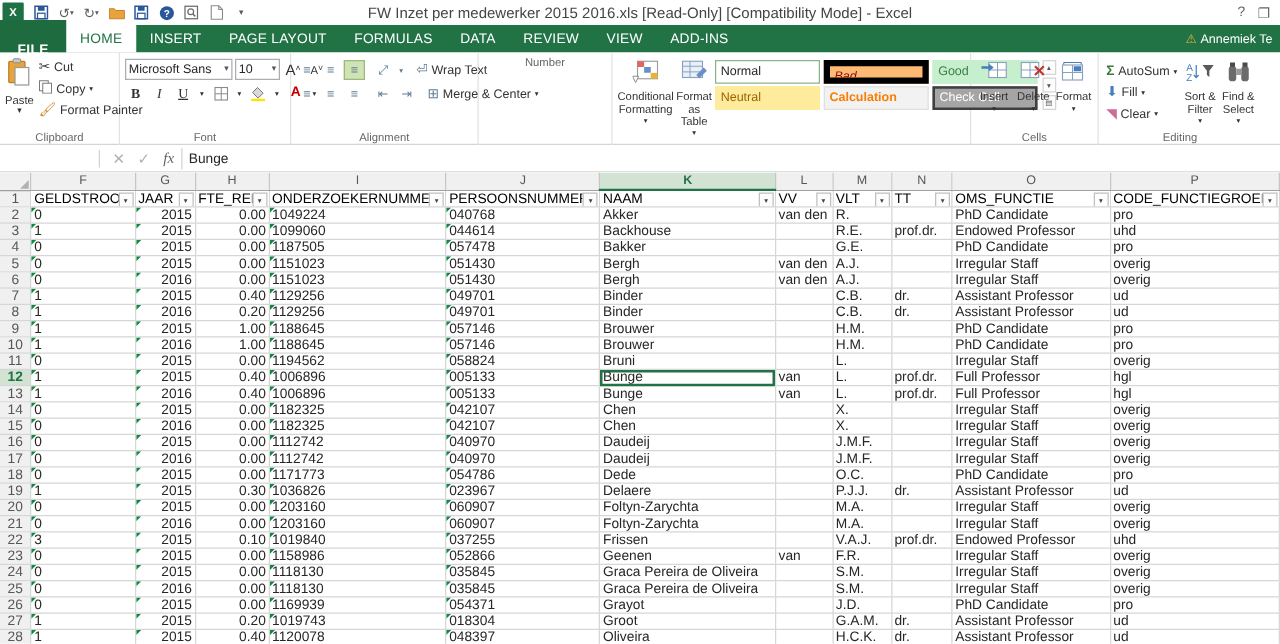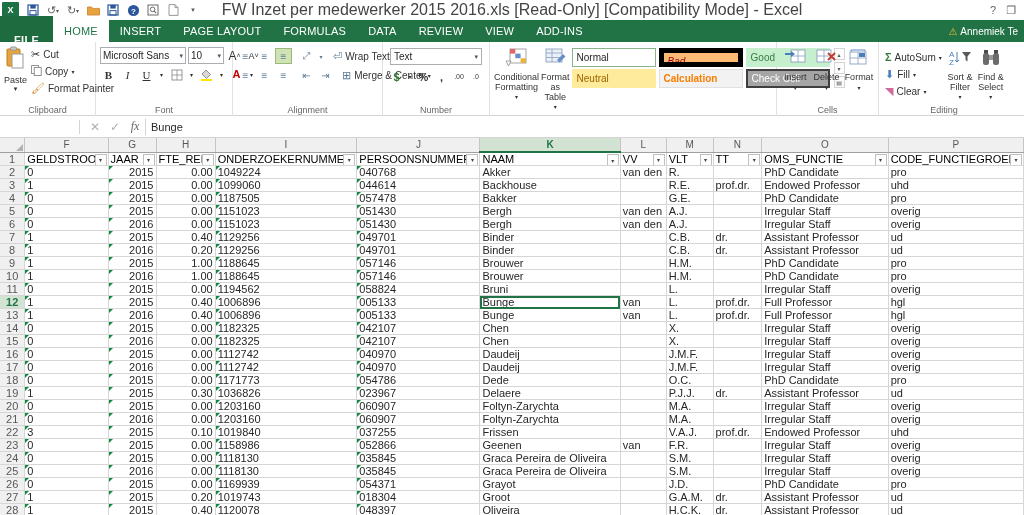--- a/index.html
+++ b/index.html
@@ -24,21 +24,21 @@
     margin-right:3px;
   }
   .qat-btn{
     width:18px;height:18px;display:flex;align-items:center;justify-content:center;
     font-size:11px;color:#5a5a5a;cursor:default;
   }
   .qat-btn.save{color:#2b579a;}
   .qat-btn.help{color:#2b579a;}
   .win-title{
     position:absolute;left:0;right:0;text-align:center;
-    font-size:16px;color:#444;line-height:20px;pointer-events:none;
+    font-size:12px;color:#444;line-height:20px;pointer-events:none;
   }
   .win-ctrl{
     margin-left:auto;display:flex;align-items:center;gap:10px;
     padding-right:8px;color:#666;font-size:11px;
   }
   
   .tabstrip{
     height:22px;background:#217346;display:flex;align-items:flex-end;
     position:relative;
   }
@@ -382,38 +382,20 @@
           <span class="ic" style="color:#5f7d95">⊞</span>
           <span>Merge &amp; Center</span>
           <span style="font-size:6px">▾</span>
         </div>
       </div>
     </div>
     <div class="rgroup-label">Alignment</div>
   </div>
 
   <div class="rgroup" style="width:107px">
-    <div class="rgroup-body" style="flex-direction:column;gap:3px;padding-top:4px;align-items:center">
-      <div class="numbox">
-        <span>Text</span>
-        <span class="caret">▾</span>
-      </div>
-      <div class="row" style="gap:1px">
-        <div class="fbtn" style="color:#3b7a3b;font-weight:bold">$</div>
-        <div class="fbtn" style="width:8px;font-size:6px">▾</div>
-        <div class="fbtn" style="font-weight:bold">%</div>
-        <div class="fbtn" style="font-weight:bold">,</div>
-        <div class="fbtn" style="font-size:7px;width:16px">
-          <span>.00</span>
-        </div>
-        <div class="fbtn" style="font-size:7px;width:16px">
-          <span>.0</span>
-        </div>
-      </div>
-    </div>
     <div class="rgroup-label">Number</div>
   </div>
 
   <div class="rgroup" style="width:287px">
     <div class="rgroup-body" style="padding-top:2px">
       <div class="bigbtn" style="width:62px">
         <span class="ic">
           <svg width="22" height="19" viewBox="0 0 22 19">
               <rect x="4" y="1" width="16" height="14" fill="#fff" stroke="#9a9a9a" stroke-width=".9"></rect>
               <rect x="4" y="1" width="5.3" height="4.6" fill="#e06666"></rect>

